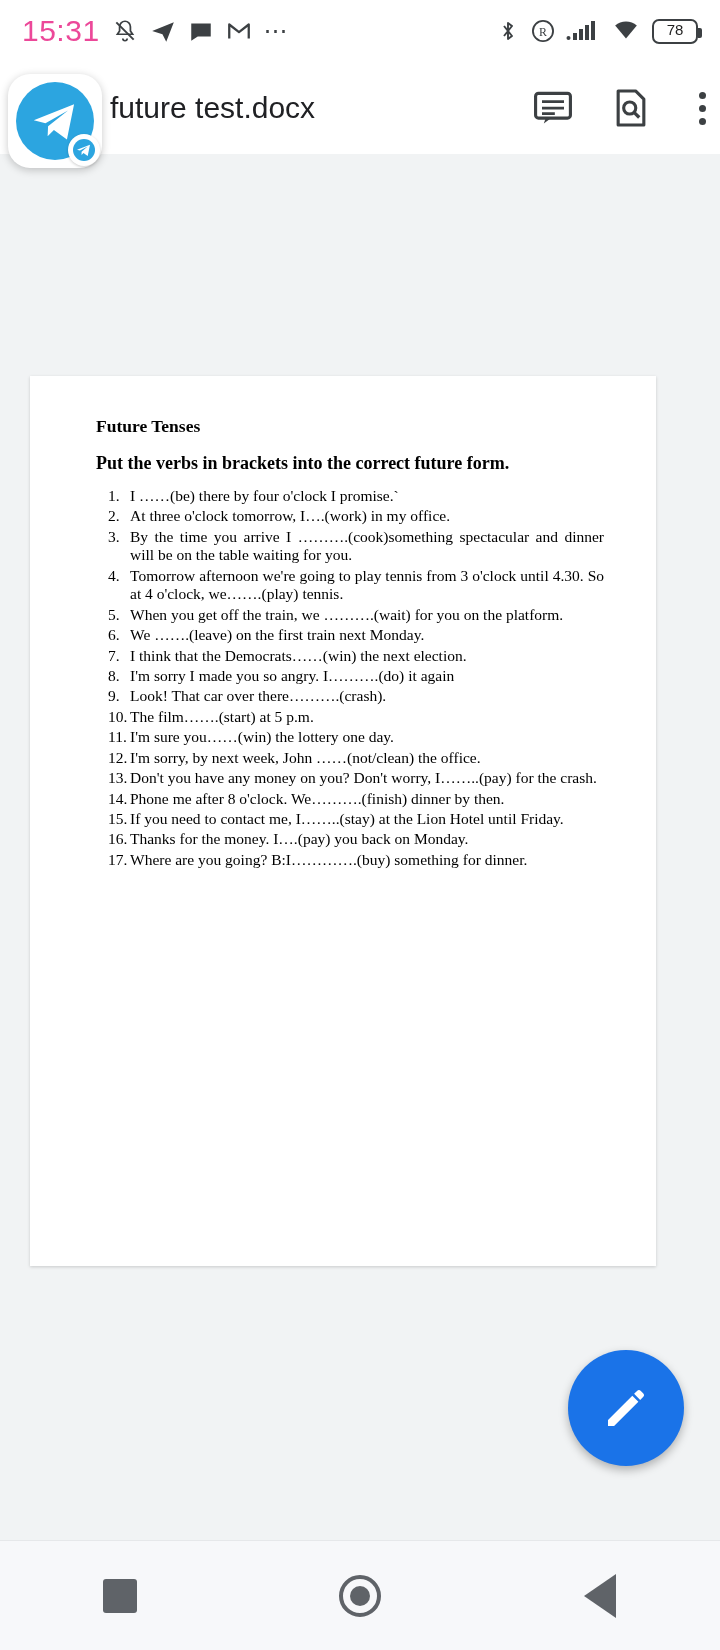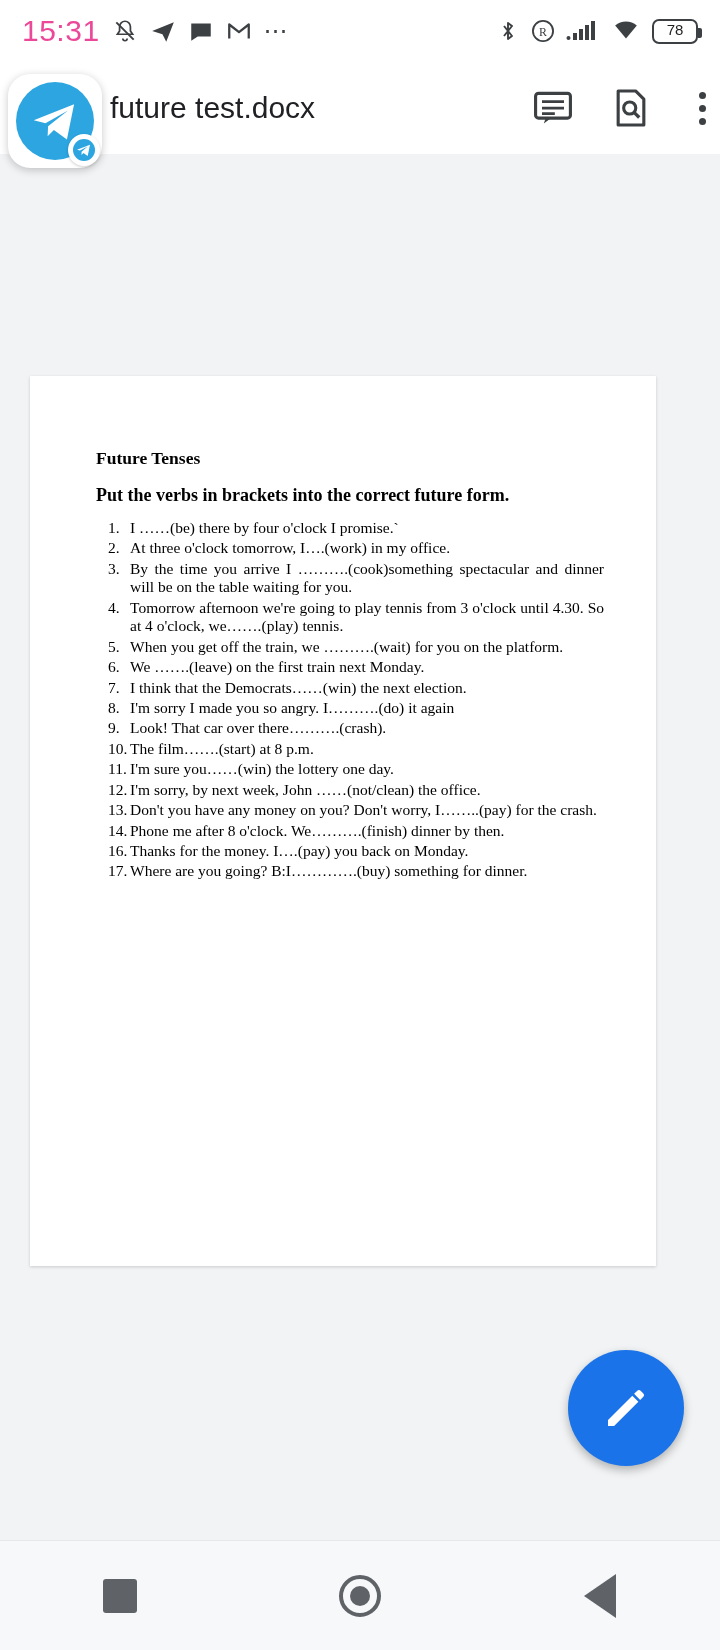--- a/index.html
+++ b/index.html
@@ -108,21 +108,20 @@
     position: absolute;
     left: 30px; top: 222px;
     width: 626px; height: 890px;
     background: #ffffff;
     box-shadow: 0 1px 3px rgba(0,0,0,0.17);
   }
   .page-inner {
     padding: 40px 52px 0 66px;
     color: #000;
     font-family: "Liberation Serif", serif;
-    margin-top: 32px;
   }
   .doc-h1 {
     font-size: 17.5px;
     font-weight: bold;
     margin-bottom: 16px;
   }
   .doc-h2 {
     font-size: 18px;
     font-weight: bold;
     margin-bottom: 13px;
@@ -305,37 +304,41 @@
           <li>
               <span class="num">8.</span>
               <span class="txt">I'm sorry I made you so angry. I……….(do) it again</span>
             </li>
           <li>
               <span class="num">9.</span>
               <span class="txt">Look! That car over there……….(crash).</span>
             </li>
           <li>
               <span class="num">10.</span>
-              <span class="txt">The film…….(start) at 8 p.m.</span>
+              <span class="txt">The film…….(start) at 5 p.m.</span>
             </li>
           <li>
               <span class="num">11.</span>
               <span class="txt">I'm sure you……(win)  the lottery one day.</span>
             </li>
           <li>
               <span class="num">12.</span>
               <span class="txt">I'm sorry, by next week, John ……(not/clean) the office.</span>
             </li>
           <li>
               <span class="num">13.</span>
               <span class="txt">Don't you have any money on you? Don't worry, I……..(pay) for the crash.</span>
             </li>
           <li>
               <span class="num">14.</span>
               <span class="txt">Phone me after 8 o'clock. We……….(finish)  dinner by then.</span>
+            </li>
+          <li>
+              <span class="num">15.</span>
+              <span class="txt">If you need to contact me, I……..(stay)  at the Lion Hotel until Friday.</span>
             </li>
           <li>
               <span class="num">16.</span>
               <span class="txt">Thanks for the money. I….(pay) you back on Monday.</span>
             </li>
           <li>
               <span class="num">17.</span>
               <span class="txt">Where are you going? B:I………….(buy) something for dinner.</span>
             </li>
         </ol>

